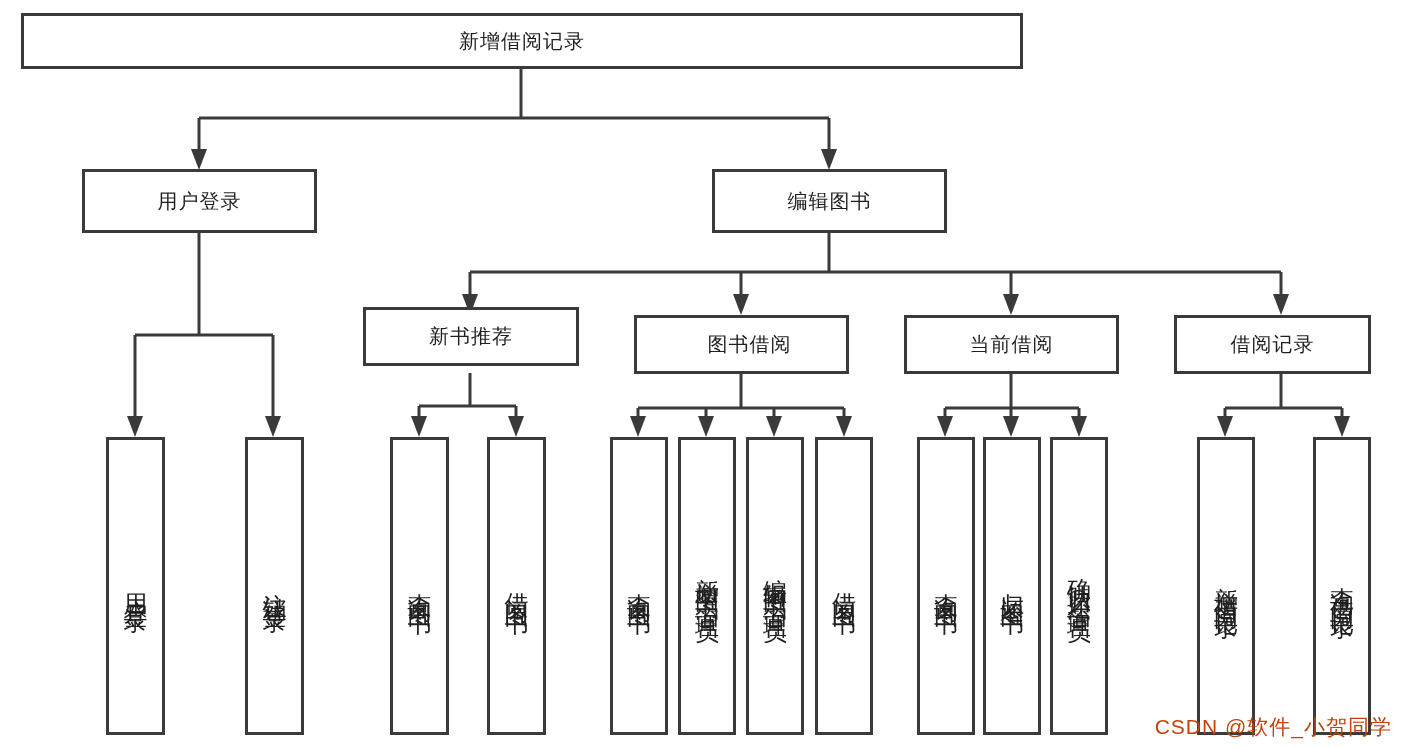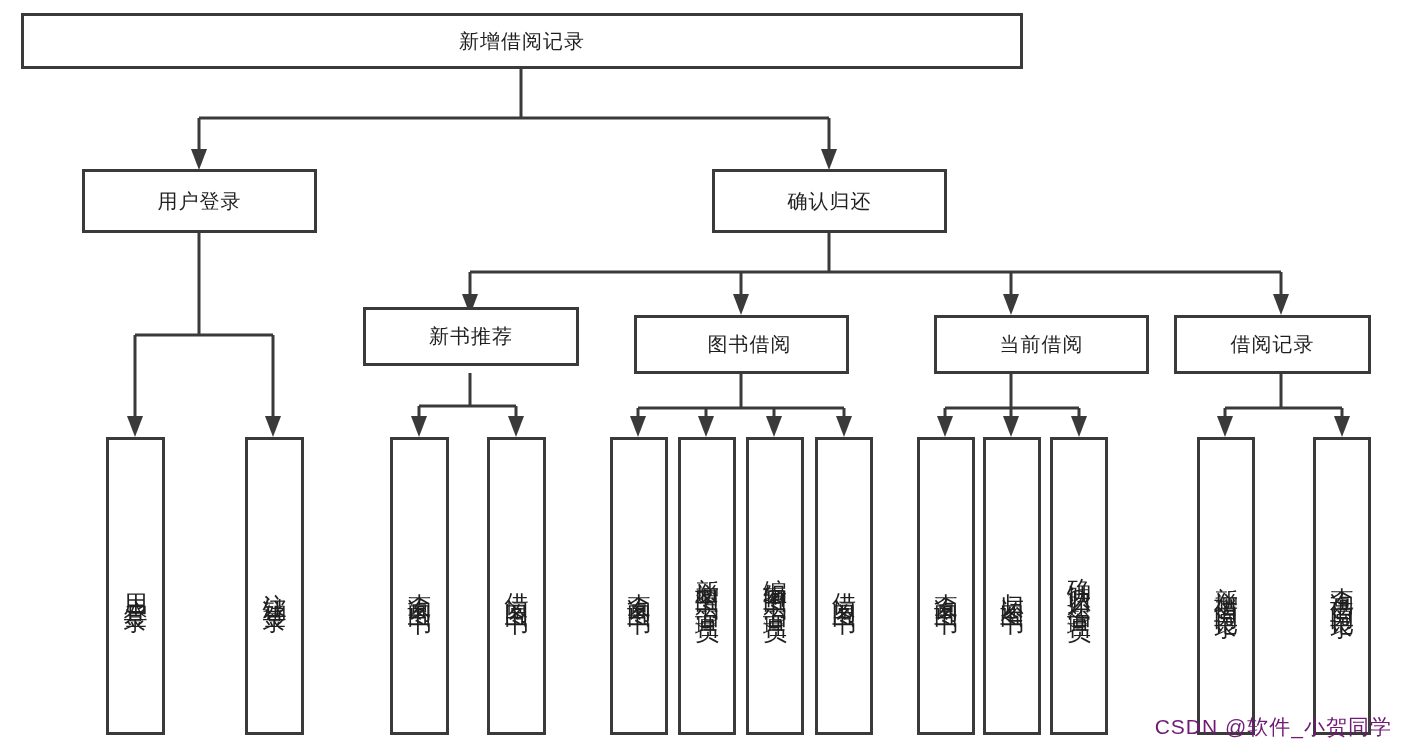--- a/index.html
+++ b/index.html
@@ -13,21 +13,21 @@
     display:flex;align-items:center;justify-content:center;
     color:#1f1f1f;
   }
   .hbox{font-size:20px;letter-spacing:1px;}
   .vbox{
     writing-mode:vertical-rl;text-orientation:mixed;
     font-size:24px;letter-spacing:6px;line-height:1;
   }
   .watermark{
     position:absolute;right:13px;bottom:6px;
-    font-size:21px;color:#701a75;letter-spacing:1px;white-space:nowrap;
+    font-size:21px;color:#c2410c;letter-spacing:1px;white-space:nowrap;
   }
 </style>
 </head>
 <body>
 
 <div class="canvas">
 
   <svg id="conn" class="connectors" viewBox="0 0 1405 747" xmlns="http://www.w3.org/2000/svg">
     <path d="M521 69 V118 M199 118 H829
          M199 118 V157 M829 118 V157
@@ -55,25 +55,25 @@
       <polygon points="937,416 953,416 945,437" fill="#3a3a3a"></polygon>
       <polygon points="1003,416 1019,416 1011,437" fill="#3a3a3a"></polygon>
       <polygon points="1071,416 1087,416 1079,437" fill="#3a3a3a"></polygon>
       <polygon points="1217,416 1233,416 1225,437" fill="#3a3a3a"></polygon>
       <polygon points="1334,416 1350,416 1342,437" fill="#3a3a3a"></polygon>
     </svg>
 
   <div class="node hbox" style="left:21px;top:13px;width:1002px;height:56px;">新增借阅记录</div>
 
   <div class="node hbox" style="left:82px;top:169px;width:235px;height:64px;">用户登录</div>
-  <div class="node hbox" style="left:712px;top:169px;width:235px;height:64px;">确认归还</div>
+  <div class="node hbox" style="left:712px;top:169px;width:235px;height:64px;">编辑图书</div>
 
   <div class="node hbox" style="left:363px;top:307px;width:216px;height:59px;">新书推荐</div>
   <div class="node hbox" style="left:634px;top:315px;width:215px;height:59px;padding-left:16px;">图书借阅</div>
-  <div class="node hbox" style="left:904px;top:315px;width:215px;height:59px;margin-left:30px;">当前借阅</div>
+  <div class="node hbox" style="left:904px;top:315px;width:215px;height:59px;">当前借阅</div>
   <div class="node hbox" style="left:1174px;top:315px;width:197px;height:59px;">借阅记录</div>
 
   <div class="node vbox" style="left:106px;top:437px;width:59px;height:298px;">用户登录</div>
   <div class="node vbox" style="left:245px;top:437px;width:59px;height:298px;">注销登录</div>
 
   <div class="node vbox" style="left:390px;top:437px;width:59px;height:298px;">查询图书</div>
   <div class="node vbox" style="left:487px;top:437px;width:59px;height:298px;">借阅图书</div>
 
   <div class="node vbox" style="left:610px;top:437px;width:58px;height:298px;">查询图书</div>
   <div class="node vbox" style="left:678px;top:437px;width:58px;height:298px;">新增图书（管理员）</div>

